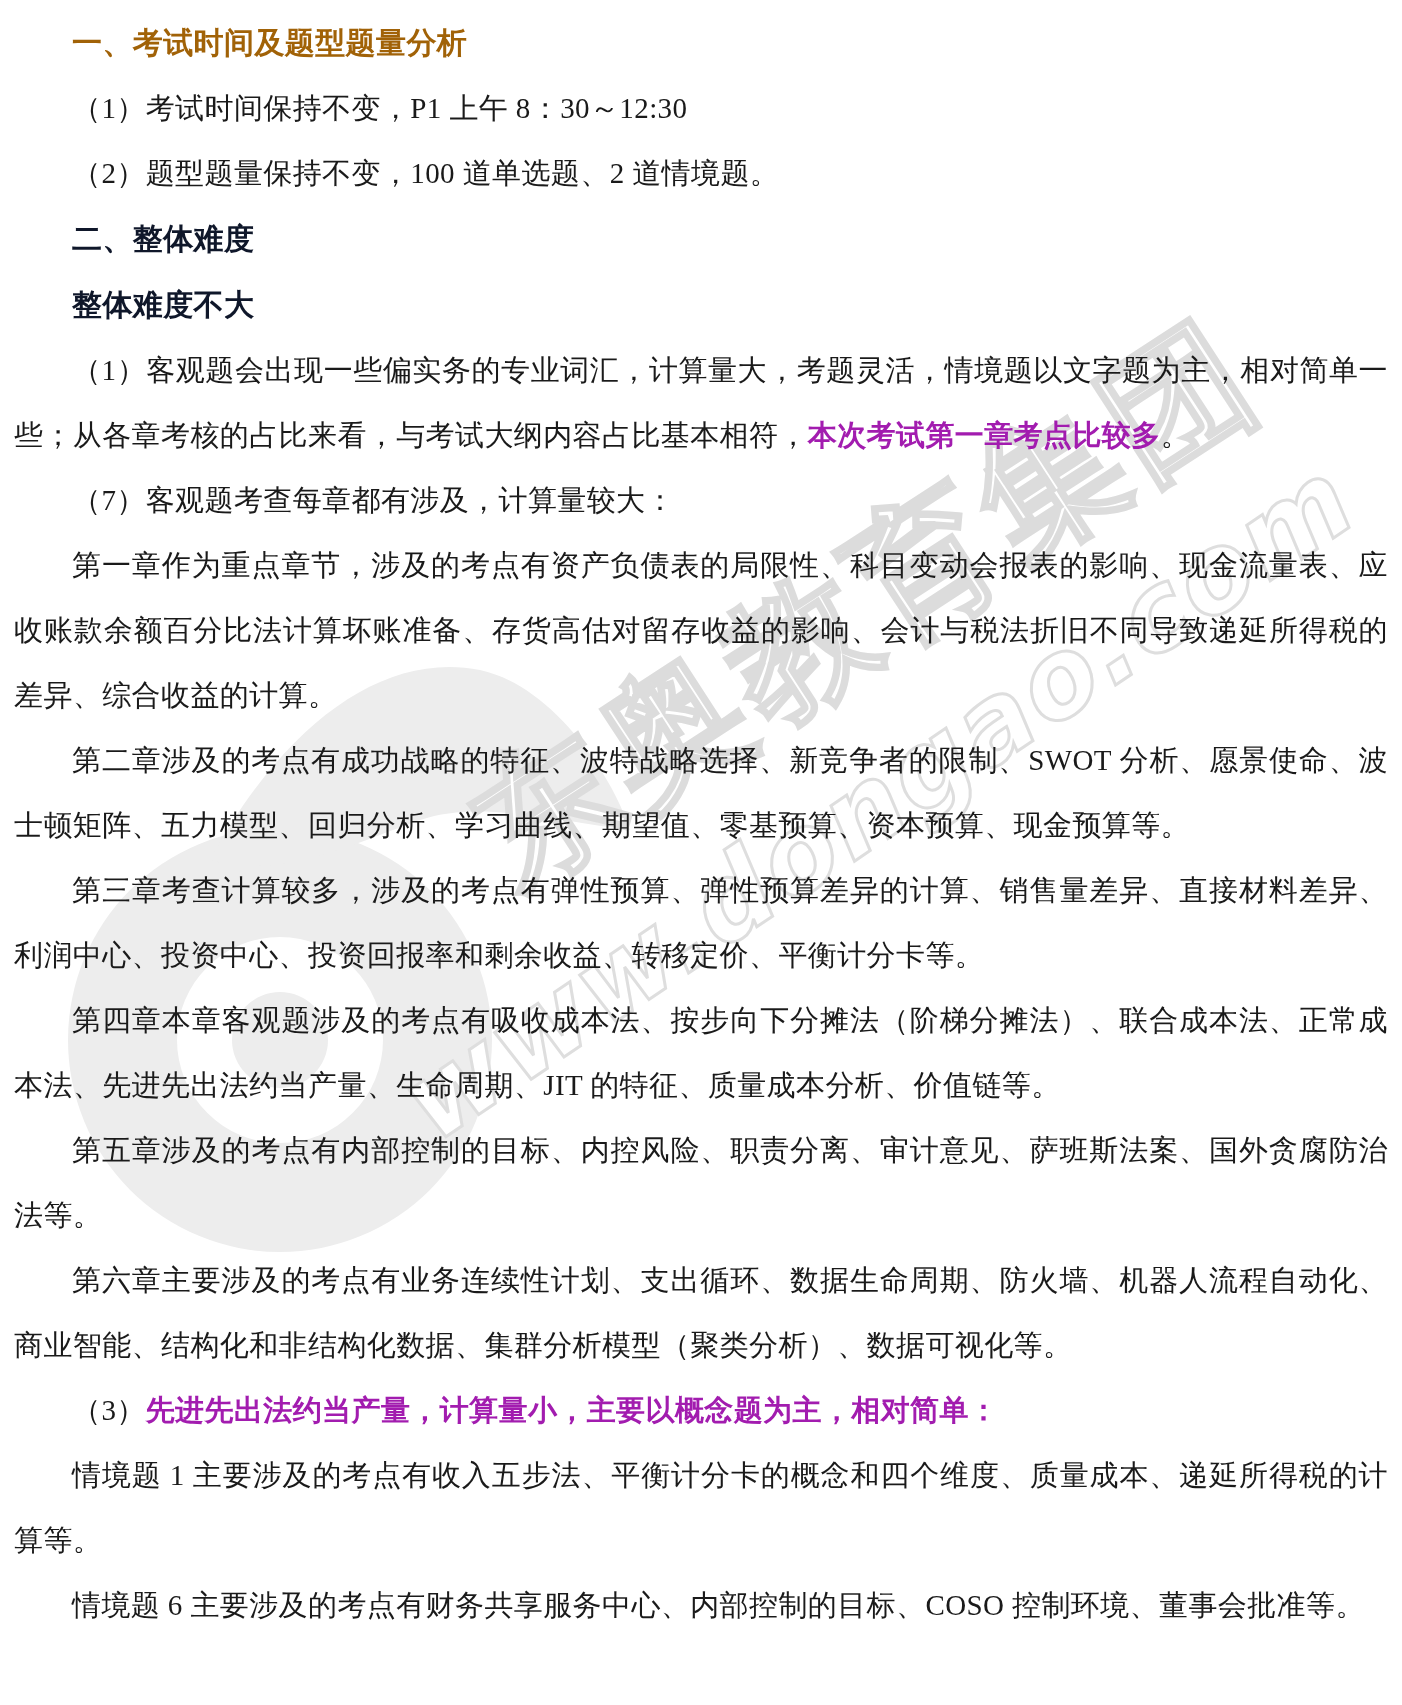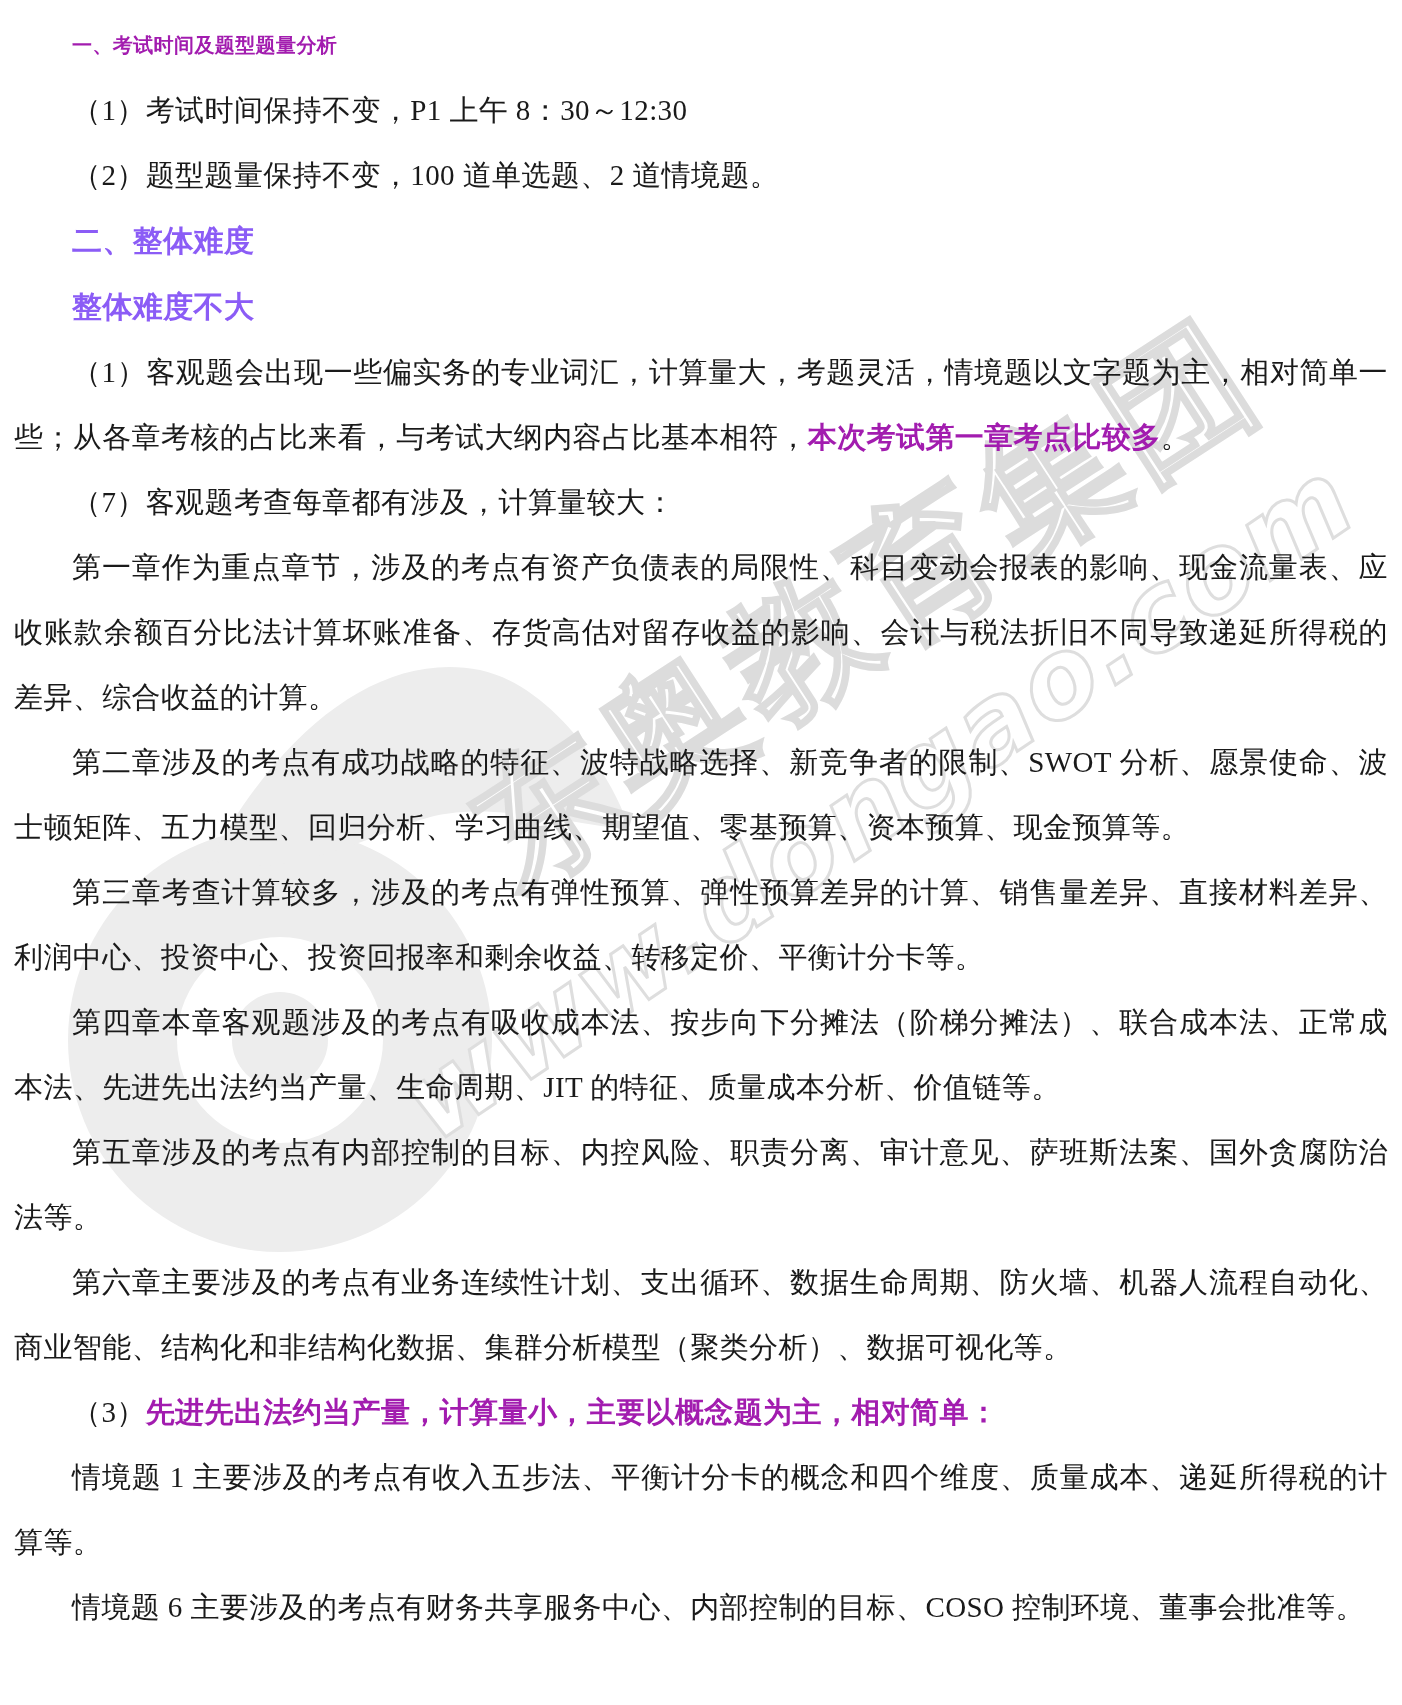--- a/index.html
+++ b/index.html
@@ -65,27 +65,27 @@
     line-height: 65px;
     color: #1a1a1a;
     text-align: justify;
     text-indent: 58px;
     letter-spacing: 0.4px;
   }
   .run-body { }
   .run-head {
     font-family: "Liberation Sans", "DejaVu Sans", sans-serif;
     font-weight: 700;
-    color: #a21caf;
-    font-size: 20px;
+    color: #a16207;
+    font-size: 30px;
   }
   .run-head-red {
     font-family: "Liberation Sans", "DejaVu Sans", sans-serif;
     font-weight: 700;
-    color: #8b5cf6;
+    color: #0f172a;
     font-size: 30px;
   }
   .run-em-red {
     font-family: "Liberation Sans", "DejaVu Sans", sans-serif;
     font-weight: 700;
     color: #a21caf;
   }
 </style>
 </head>
 <body>

